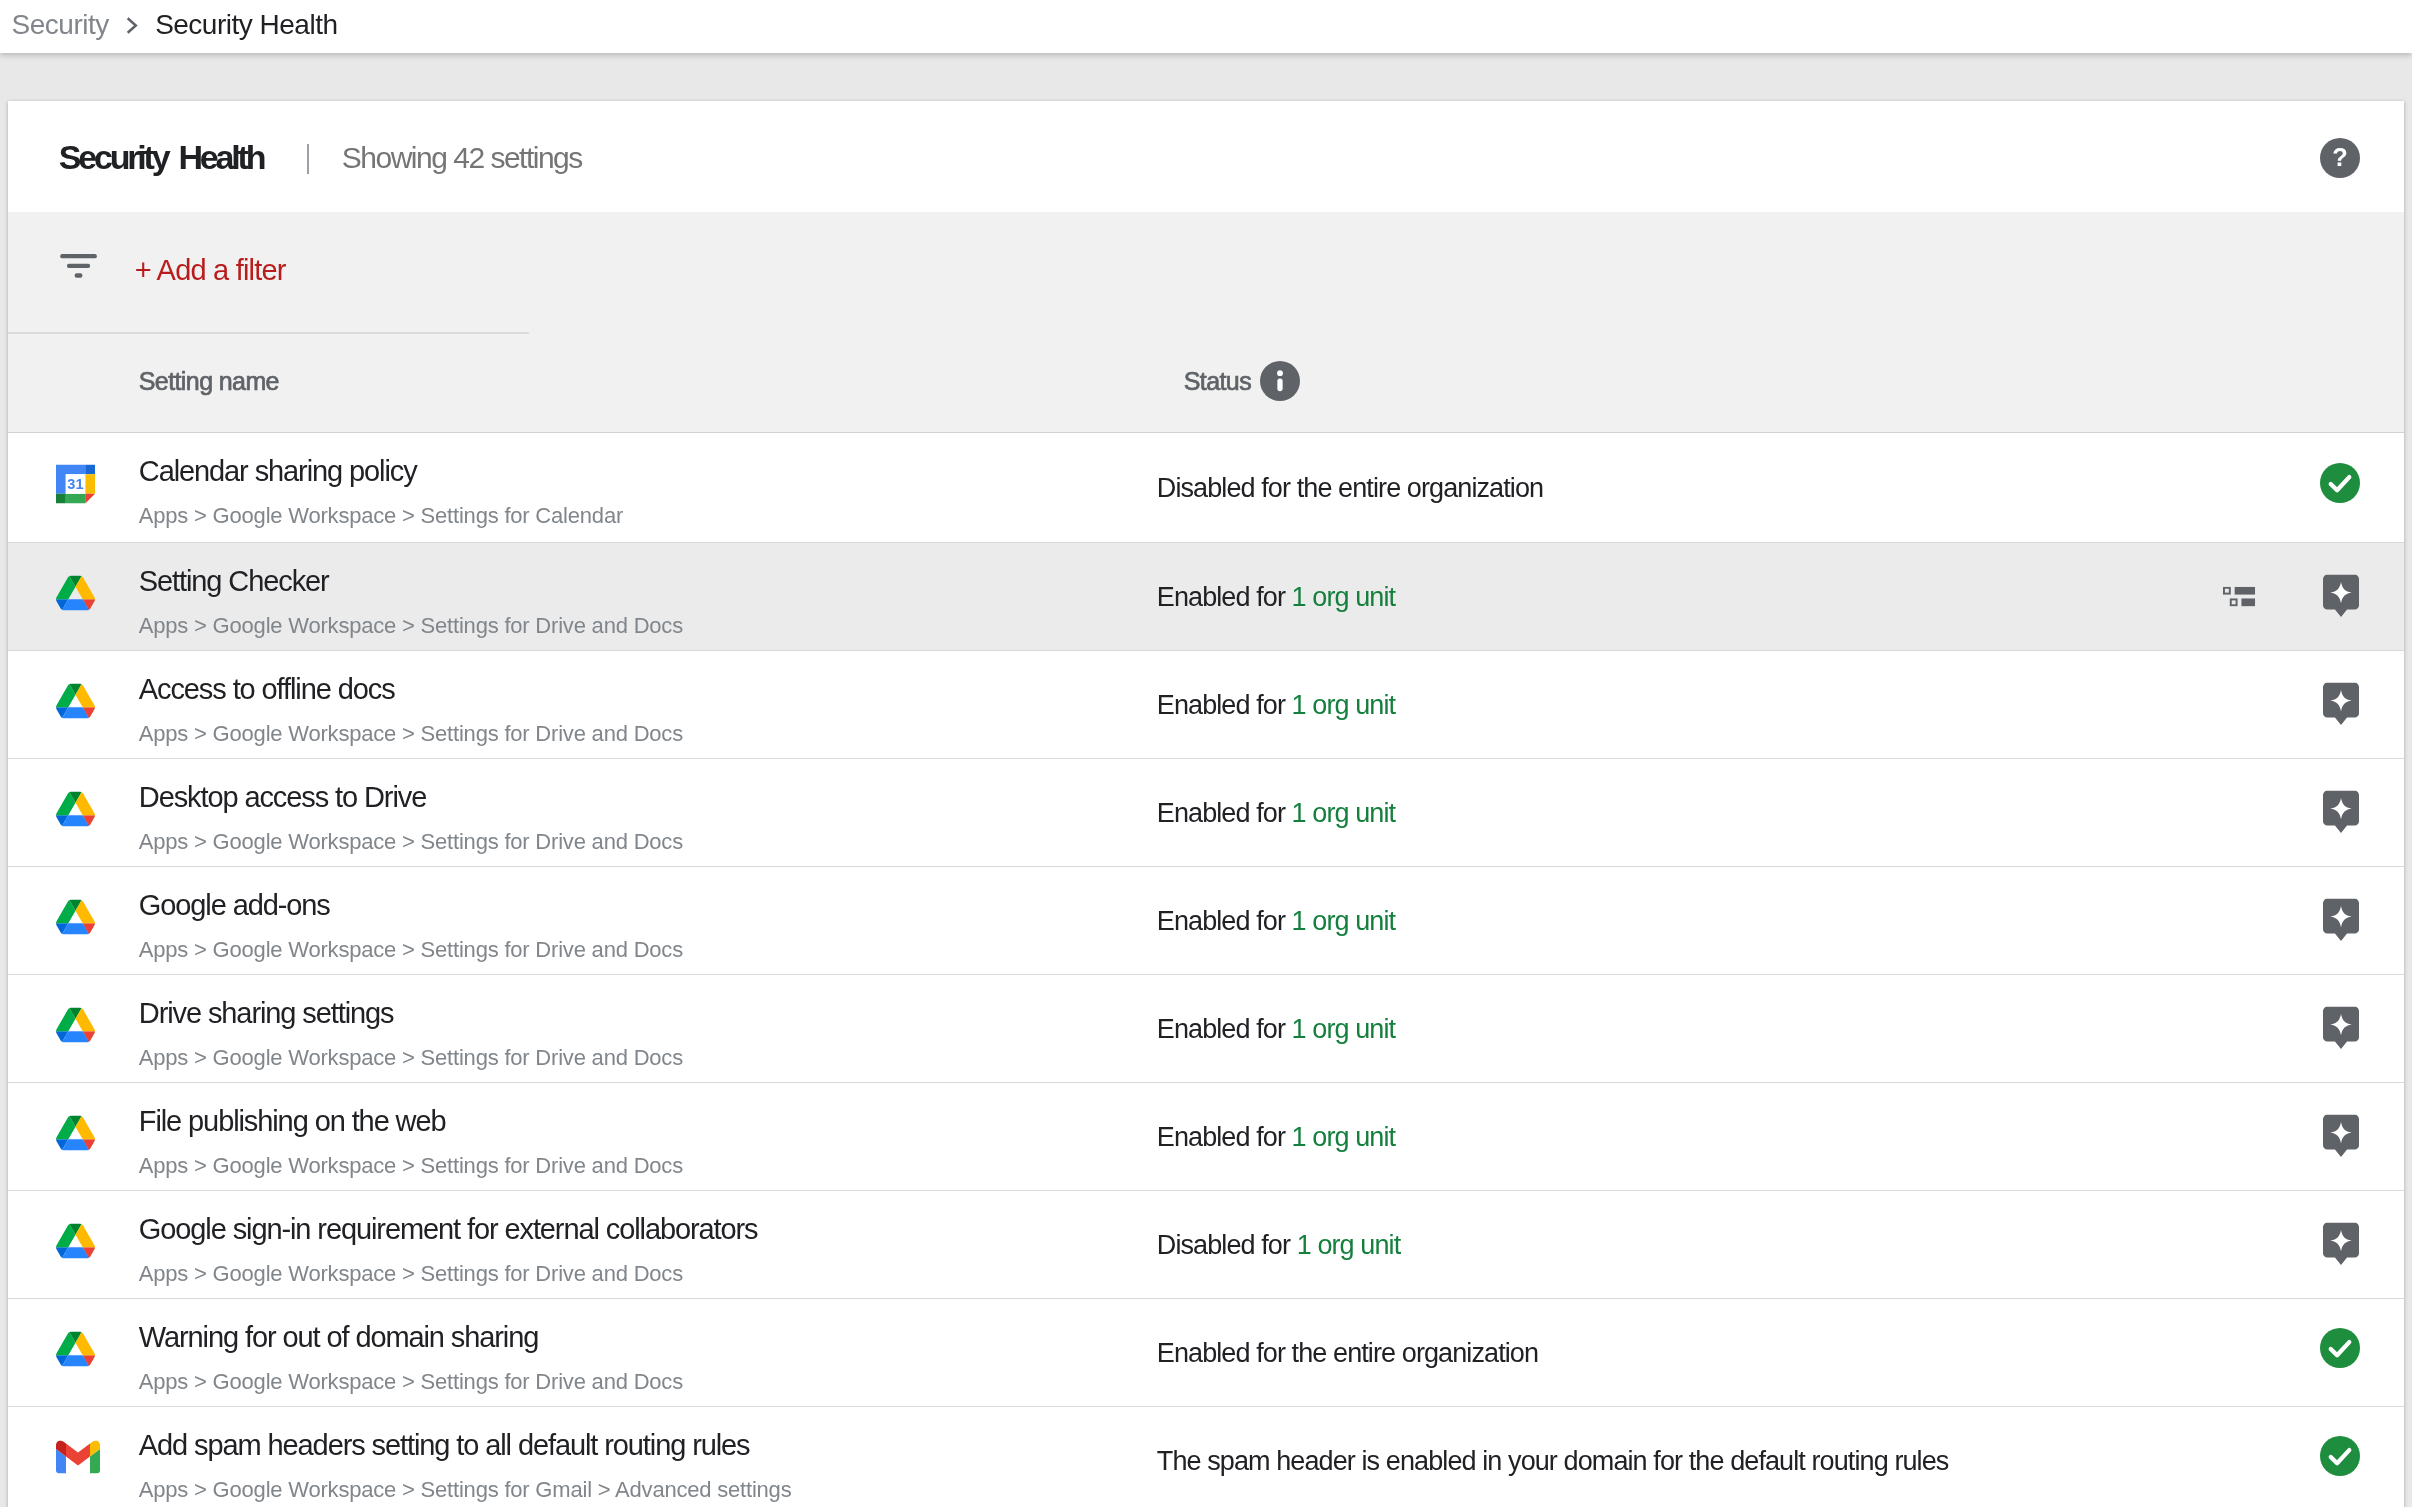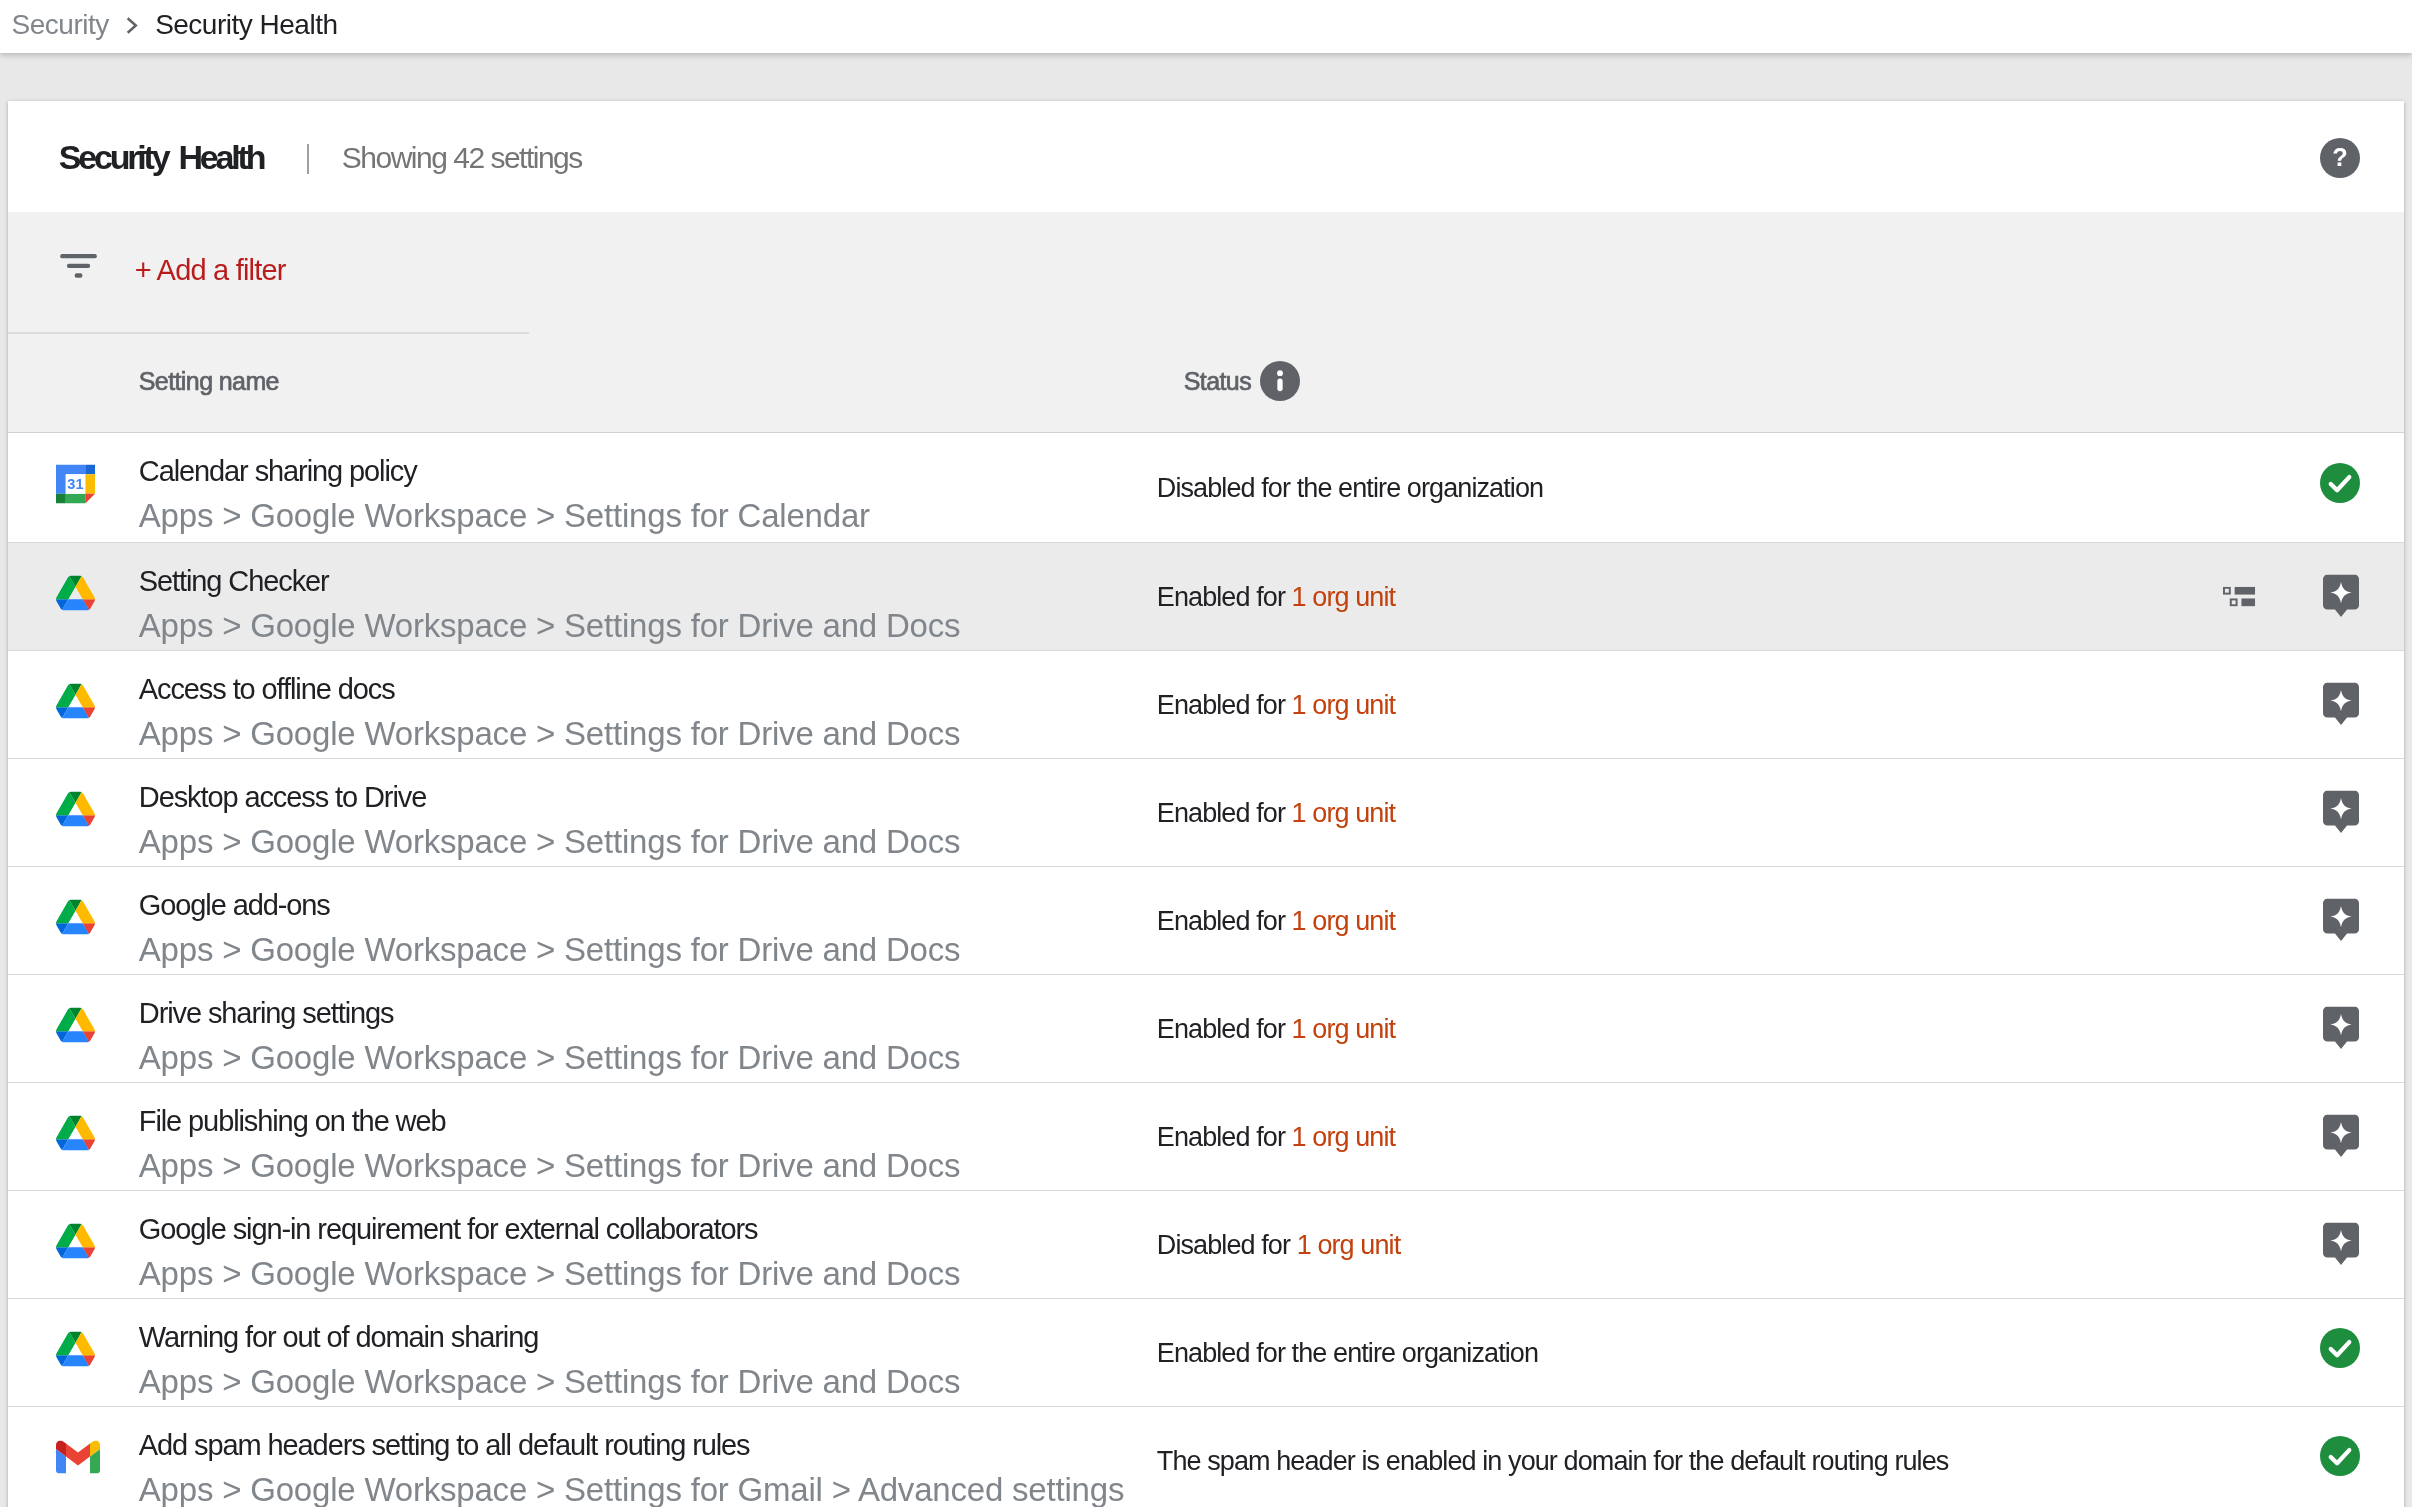--- a/index.html
+++ b/index.html
@@ -19,23 +19,23 @@
   .fdivider{position:absolute;left:0;top:120px;width:521px;height:1.9px;background:#dcdcdc;}
   .ficon{position:absolute;left:52px;top:42px;}
   .addfilter{position:absolute;left:127px;top:-2.9px;height:122px;display:flex;align-items:center;font-size:29px;color:#b91c1c;letter-spacing:-0.8px;}
   .hlabel{position:absolute;font-size:25px;font-weight:400;color:#5f6368;letter-spacing:-0.6px;-webkit-text-stroke:0.7px #5f6368;}
   .rows{position:absolute;left:0;top:331px;width:100%;}
   .row{position:relative;height:107px;border-top:1.9px solid #d9d9d9;background:#fff;}
   .row:first-child{border-top:1.9px solid #d2d2d2;height:109px;}
   .row.hov{background:#ebebeb;}
   .appicon{position:absolute;left:48px;top:50%;transform:translateY(-50%);margin-top:-3.9px;}
   .rt{position:absolute;left:131px;top:23px;font-size:29px;line-height:31px;color:#202124;white-space:nowrap;letter-spacing:-1.1px;}
-  .rs{position:absolute;left:131px;top:69px;font-size:33px;line-height:27px;color:#80868b;white-space:nowrap;letter-spacing:-0.2px;}
+  .rs{position:absolute;left:131px;top:69px;font-size:22px;line-height:27px;color:#80868b;white-space:nowrap;letter-spacing:-0.2px;}
   .st{position:absolute;left:1149px;top:50%;transform:translateY(-50%);margin-top:0px;font-size:27px;color:#202124;white-space:nowrap;letter-spacing:-0.9px;}
-  .st a{color:#c2410c;text-decoration:none;}
+  .st a{color:#15803d;text-decoration:none;}
   .icr{position:absolute;left:2312px;top:50%;transform:translateY(-50%);margin-top:-4.9px;}
   .ica{position:absolute;left:2315px;top:50%;transform:translateY(-50%);margin-top:-1px;}
   .icg{position:absolute;left:2215px;top:50%;transform:translateY(-50%);}
 </style>
 </head>
 <body>
   <div class="card">
     <div class="chead">
       <div class="title">Security Health</div>
       <div class="pipe"></div>

